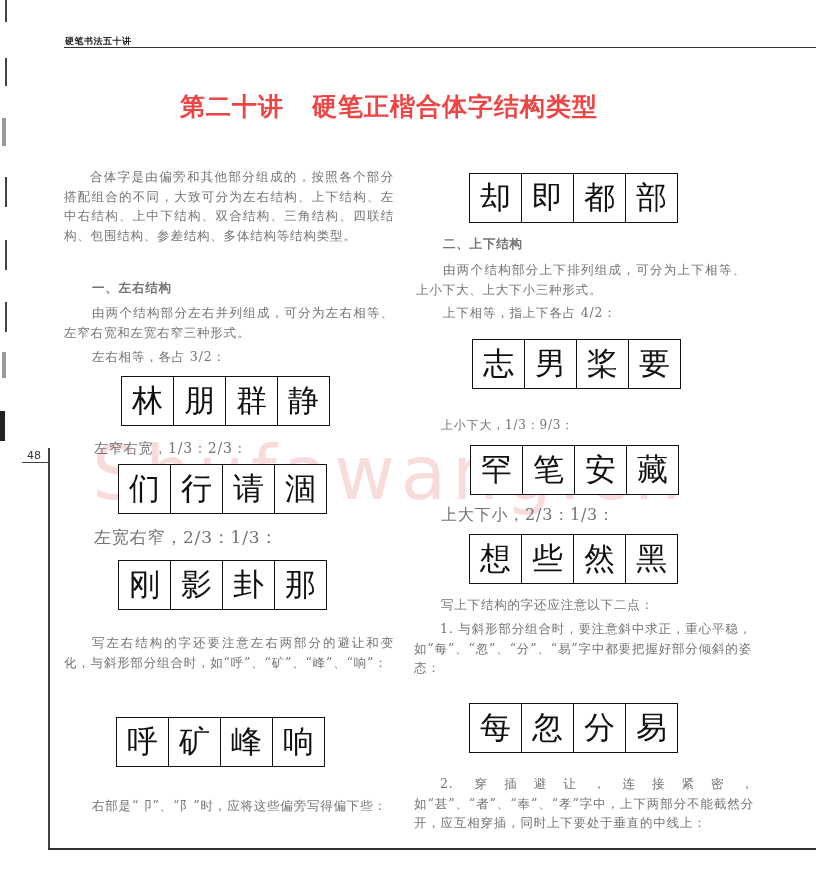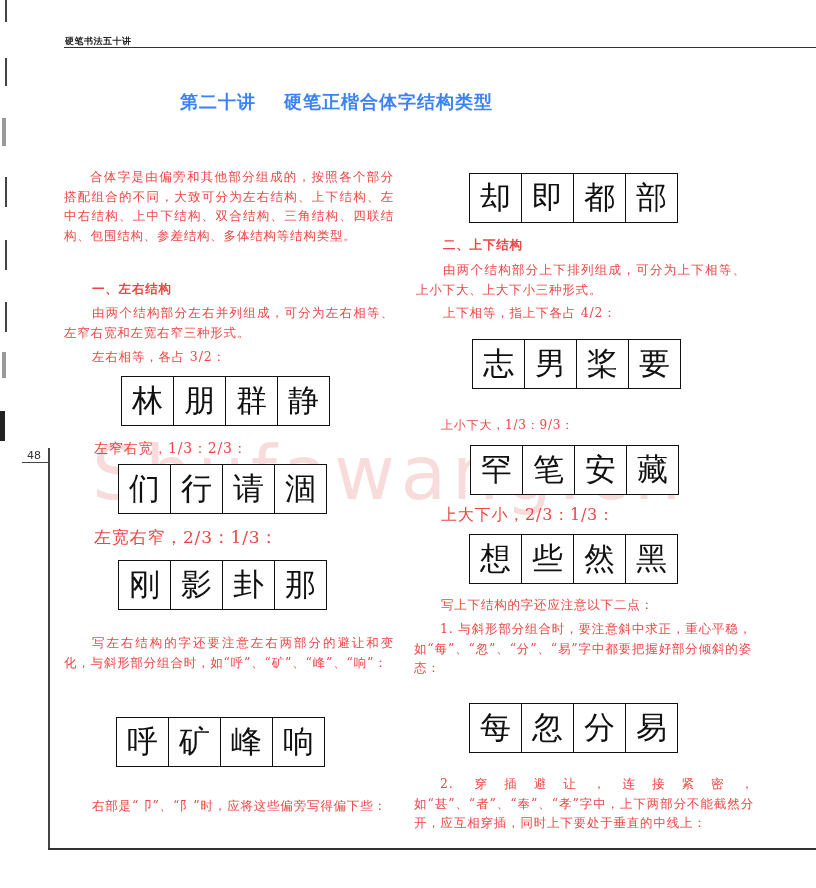--- a/index.html
+++ b/index.html
@@ -14,30 +14,30 @@
 
   .running-head {
     position: absolute; left: 65px; top: 35px;
     font-size: 9px; font-family: "DejaVu Sans", sans-serif; font-weight: bold;
     color: #222; letter-spacing: 0.5px;
   }
   .head-rule { position: absolute; left: 64px; top: 47px; width: 752px; height: 1px; background: #333; }
 
   .title {
     position: absolute; left: 180px; top: 90px; width: 460px;
-    font-size: 18px; font-weight: bold; color: #3b82f6;
+    font-size: 25px; font-weight: bold; color: #ef4444;
     font-family: "DejaVu Sans", sans-serif; letter-spacing: 1px; white-space: nowrap;
   }
   .title .gap { display: inline-block; width: 28px; }
 
   .para {
-    position: absolute; font-size: 12.5px; line-height: 19.5px; color: #ef4444;
+    position: absolute; font-size: 12.5px; line-height: 19.5px; color: #737373;
     letter-spacing: 0.8px; text-align: justify;
   }
-  .heading { font-weight: bold; font-family: Liberation Serif, serif; font-size: 12.5px; }
+  .heading { font-weight: bold; font-family: Liberation Mono, monospace; font-size: 12.5px; }
 
   .grid {
     position: absolute; display: flex; border: 1.5px solid #111; background: #fff;
   }
   .grid .cell {
     width: 51px; height: 48px; border-right: 1.5px solid #111;
     display: flex; align-items: center; justify-content: center;
     font-size: 31px; color: #111; font-family: "DejaVu Serif", "Liberation Serif", serif;
   }
   .grid .cell:last-child { border-right: none; }

